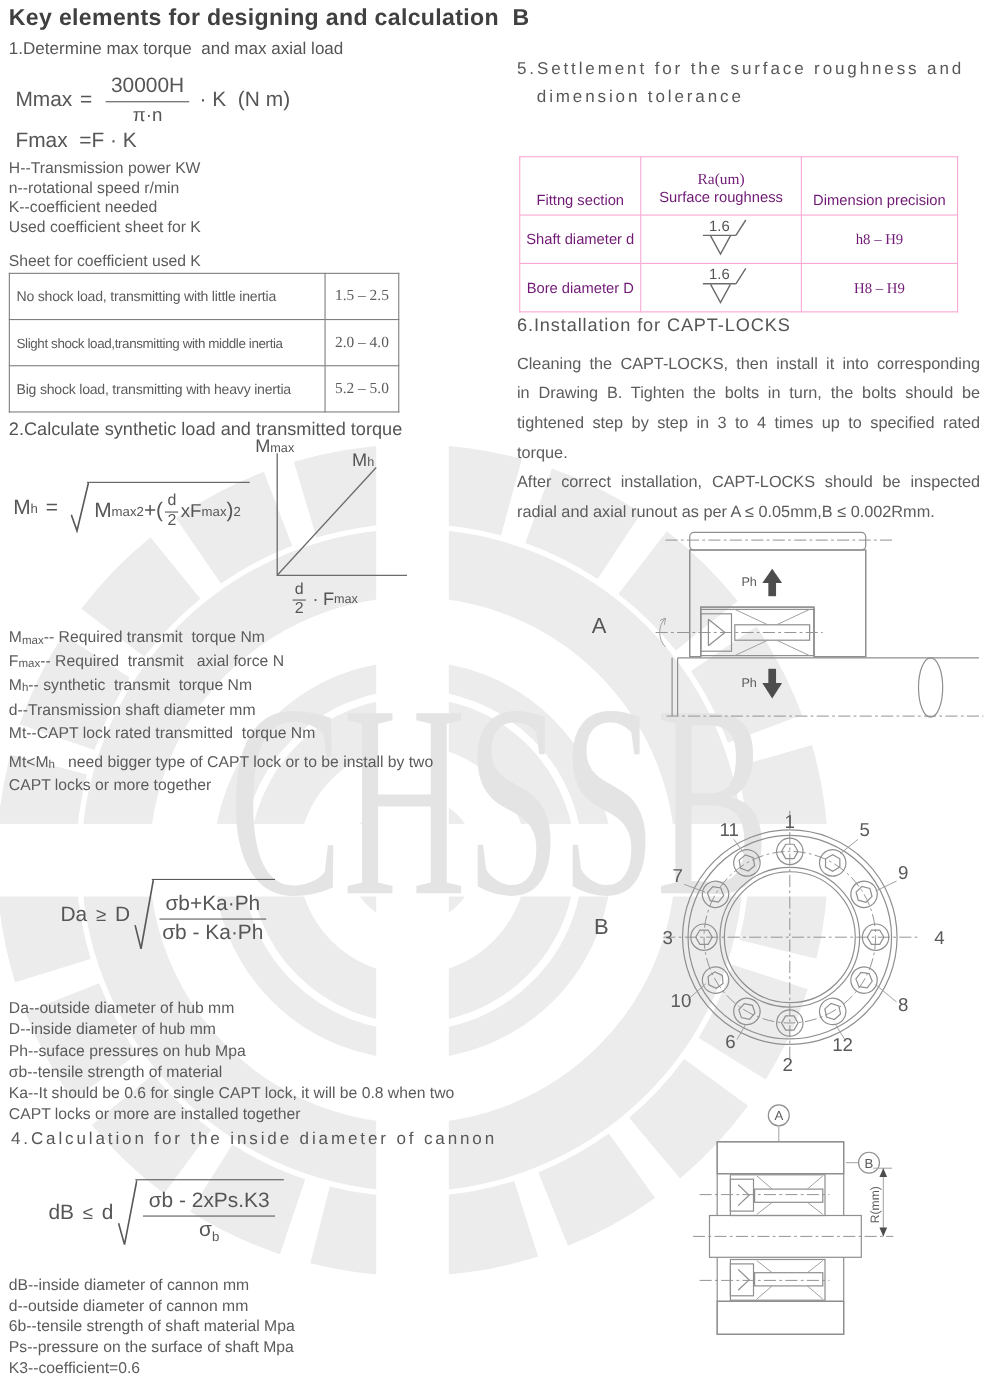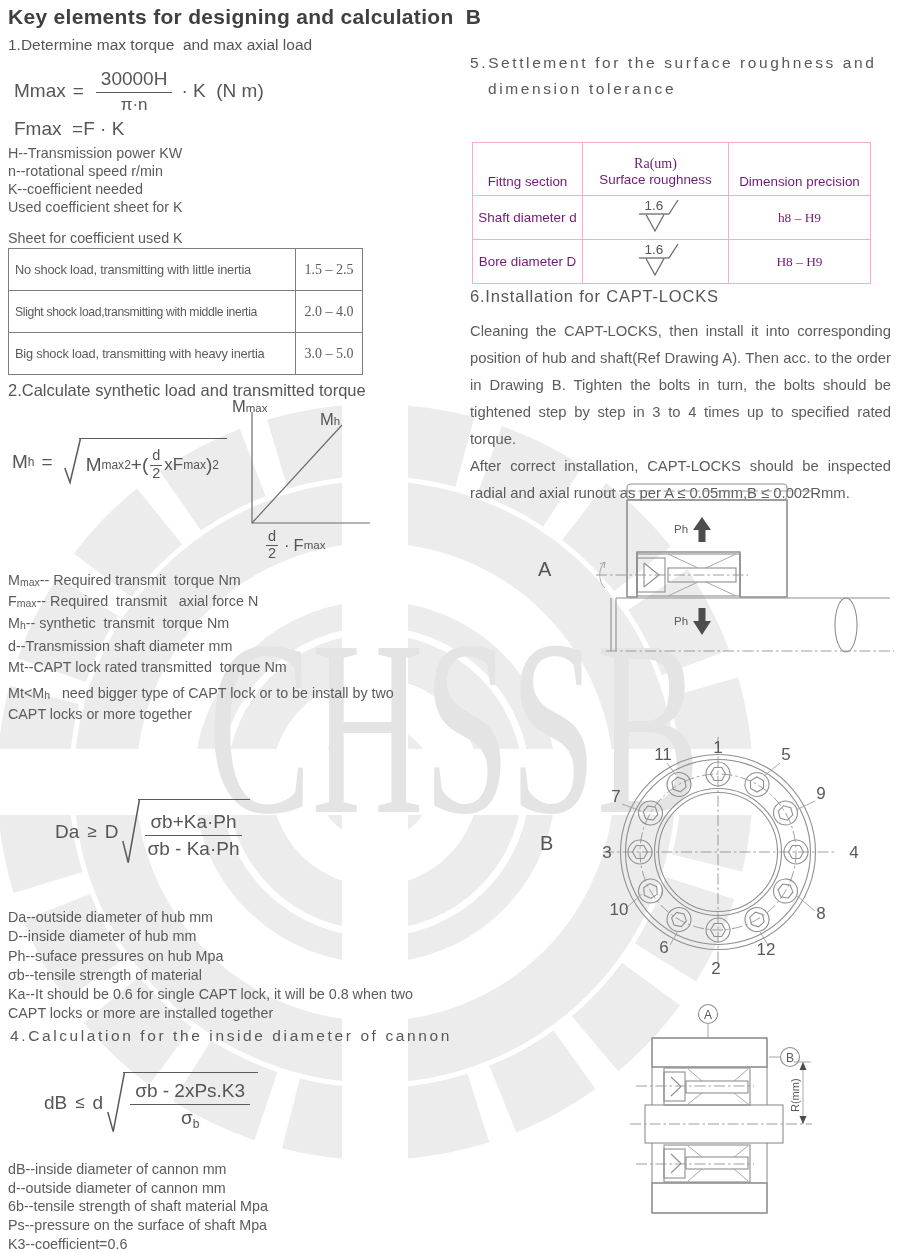--- a/index.html
+++ b/index.html
@@ -103,21 +103,21 @@
           <tr>
         <td class="c1">No shock load, transmitting with little inertia</td>
         <td class="val">1.5 – 2.5</td>
       </tr>
       <tr class="tight">
         <td class="c1">Slight shock load,transmitting with middle inertia</td>
         <td class="val">2.0 – 4.0</td>
       </tr>
       <tr>
         <td class="c1">Big shock load, transmitting with heavy inertia</td>
-        <td class="val">3.0 – 5.0</td>
+        <td class="val">5.2 – 5.0</td>
       </tr>
     </tbody>
       </table>
 
     <div class="abs h2s" style="left:8px;top:381px;">2.Calculate synthetic load and transmitted torque</div>
 
     <svg class="abs" style="left:228px;top:396px;" width="175" height="170">
       <path class="gline" d="M24,16 L24,127 L142,127"></path>
       <path class="gline" d="M24,127 L114,29"></path>
     </svg>
@@ -266,21 +266,20 @@
         </td>
         <td class="serif">H8 – H9</td>
       </tr>
     </tbody>
       </table>
 
     <div class="abs h2s" style="left:470px;top:287px;letter-spacing:.8px;">6.Installation for CAPT-LOCKS</div>
 
     <div class="abs para" style="left:470px;top:318px;">
       <div class="jl">Cleaning the CAPT-LOCKS, then install it into corresponding</div>
-      <div class="jl">position of hub and shaft(Ref Drawing A). Then acc. to the order</div>
       <div class="jl">in Drawing B. Tighten the bolts in turn, the bolts should be</div>
       <div class="jl">tightened step by step in 3 to 4 times up to specified rated torque.</div>
       <div class="jl">After correct installation, CAPT-LOCKS should be inspected</div>
       <div>radial and axial runout as per A ≤ 0.05mm,B ≤ 0.002Rmm.</div>
     </div>
 
     <div class="abs biglabel" style="left:538px;top:558px;">A</div>
     <svg class="abs tech" style="left:588px;top:478px;" width="312" height="216">
       <defs>
         <pattern id="h1" width="7" height="7" patternUnits="userSpaceOnUse" patternTransform="rotate(45)">

